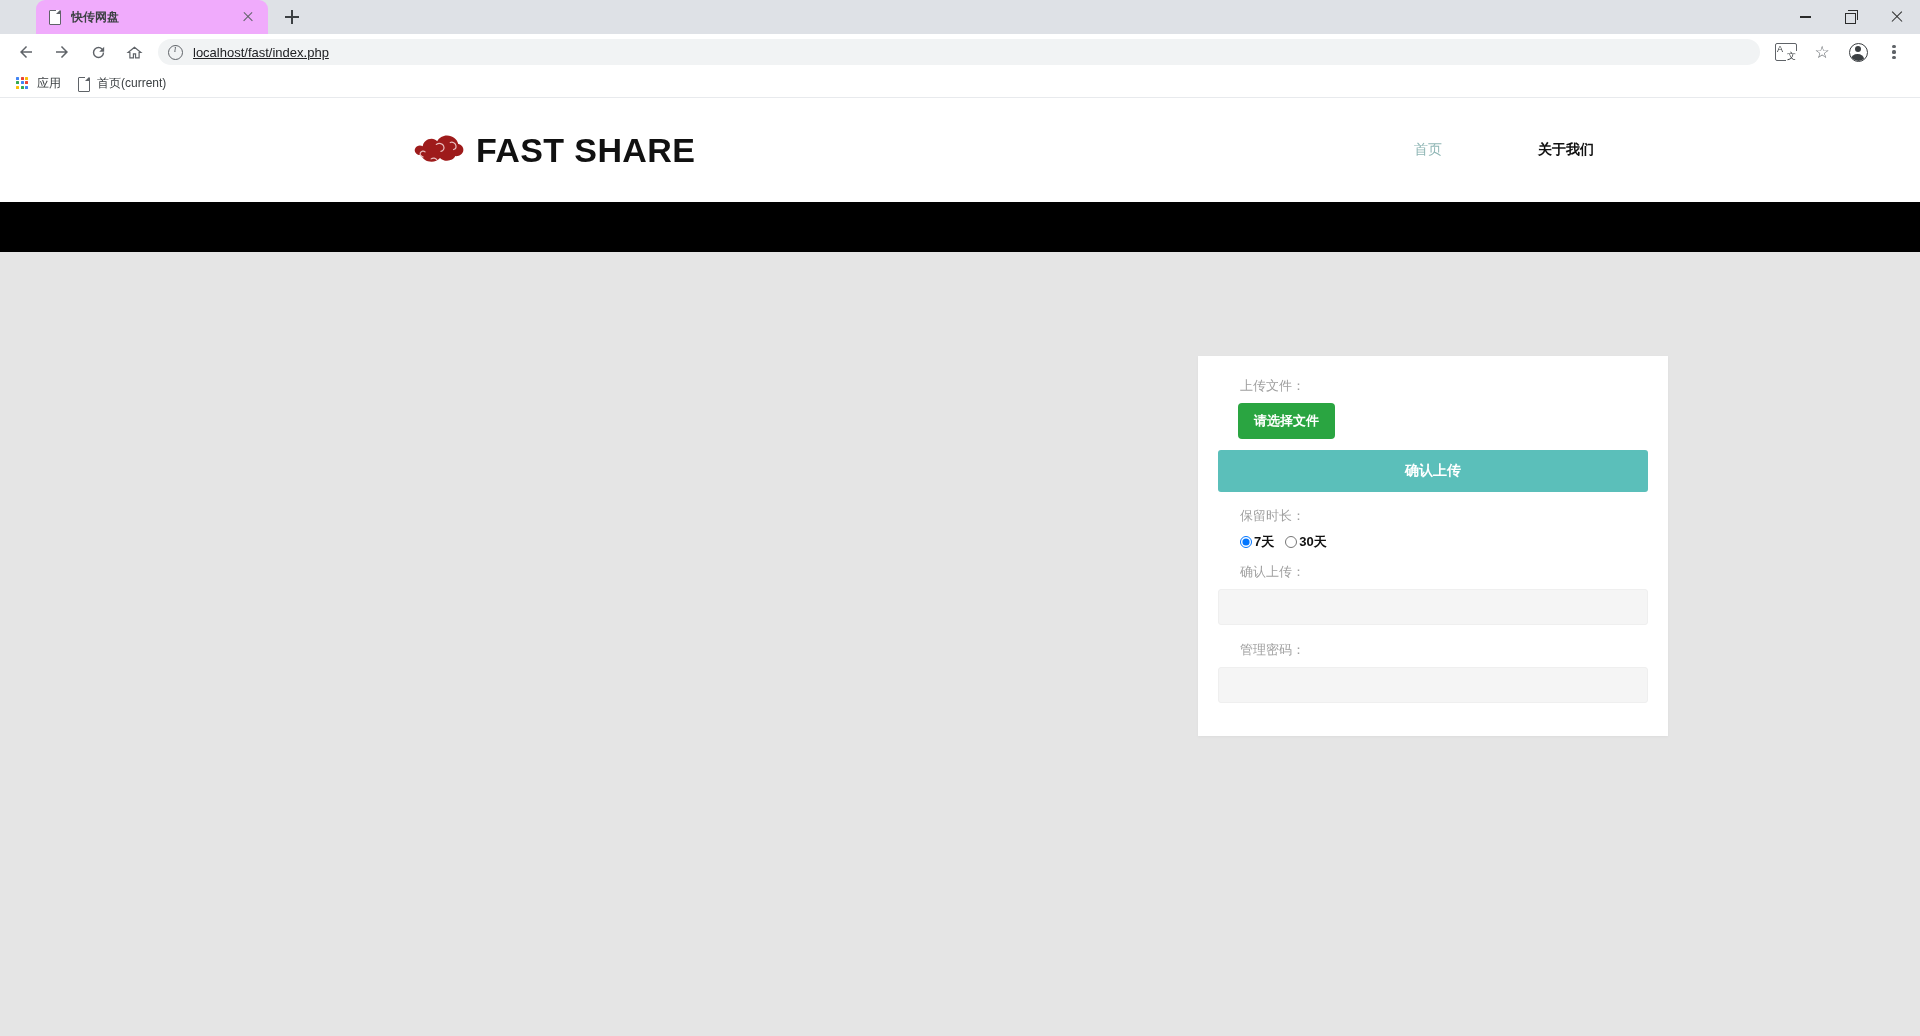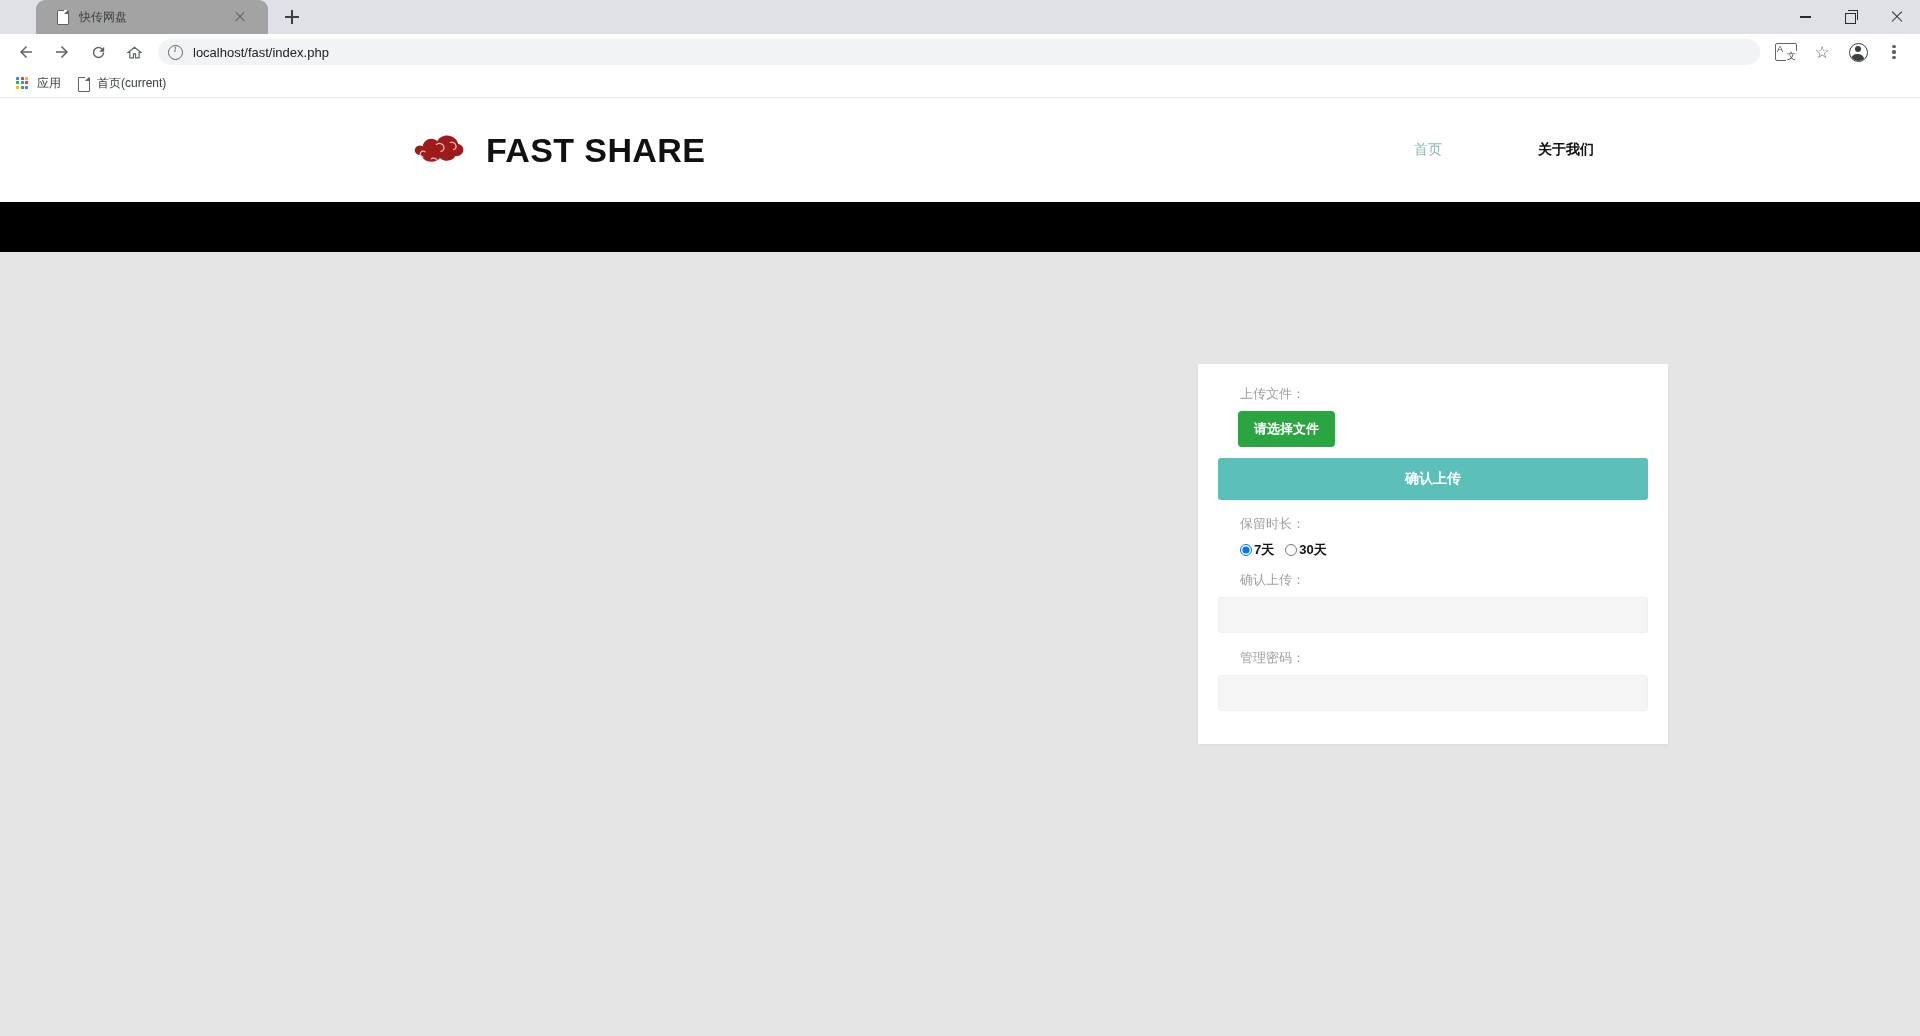--- a/index.html
+++ b/index.html
@@ -12,22 +12,22 @@
 
   
   .browser { width: 1920px; height: 1036px; display: flex; flex-direction: column; }
 
   .tabstrip {
     height: 34px; background: #dee1e6;
     display: flex; align-items: flex-end; position: relative; flex: none;
   }
   .tab {
     margin-left: 36px; width: 232px; height: 34px;
-    background: #a3a3a3; border-radius: 9px 9px 0 0;
-    display: flex; align-items: center; padding: 0 18px; position: relative;
+    background: #f0abfc; border-radius: 9px 9px 0 0;
+    display: flex; align-items: center; padding: 0 10px; position: relative; font-weight: bold;
   }
   .tab-favicon { width: 16px; height: 16px; position: relative; flex: none; margin-right: 9px; }
   .tab-favicon::before {
     content: ""; position: absolute; left: 3px; top: 1px;
     width: 10px; height: 13px;
     border: 1.4px solid #5f6368; border-radius: 1px;
     background: #fff;
   }
   .tab-favicon::after {
     content: ""; position: absolute; left: 9.5px; top: 0.6px;
@@ -99,21 +99,21 @@
   }
   .omni-info {
     width: 15px; height: 15px; border: 1.3px solid #5f6368; border-radius: 50%;
     flex: none; margin-right: 10px; position: relative;
   }
   .omni-info::before {
     content: "i"; position: absolute; left: 0; top: -2.2px; width: 12.4px;
     text-align: center; font-size: 10px; font-style: italic; color: #5f6368;
     font-family: "Liberation Serif", serif;
   }
-  .omni-url { font-size: 13px; color: #202124; flex: 1; }
+  .omni-url { font-size: 13px; color: #202124; flex: 1; text-decoration: underline; }
 
   .tb-right { display: flex; align-items: center; flex: none; }
   .tb-translate {
     width: 22px; height: 18px; position: relative; border: 1.3px solid #5f6368;
     border-radius: 2px;
   }
   .tb-translate::before {
     content: "文"; position: absolute; right: -1px; bottom: -2px;
     font-size: 9px; background: #fff; color: #3c4043; line-height: 9px;
     padding: 1px;
@@ -164,39 +164,39 @@
   .viewport { flex: 1; background: #e5e5e5; overflow: hidden; position: relative; }
 
   .site-header {
     background: #ffffff; height: 104px;
     display: flex; align-items: center; position: relative;
   }
   .brand { display: flex; align-items: center; margin-left: 412px; }
   .brand-logo { width: 56px; height: 40px; flex: none; }
   .brand-name {
     font-size: 34px; font-weight: bold; color: #111111;
-    letter-spacing: 0.4px; margin-left: 18px;
+    letter-spacing: 0.4px; margin-left: 8px;
   }
   .site-nav {
     position: absolute; right: 0; top: 0; height: 104px;
     display: flex; align-items: center;
   }
   .nav-link {
     font-size: 14px; color: #111111; font-weight: bold;
     padding: 10px 16px; white-space: nowrap;
   }
   .nav-link.active { color: #8fb6b5; font-weight: normal; }
   .nav-spacer { width: 310px; }
 
   .blackbar { background: #000000; height: 50px; }
 
   .main-area { position: relative; height: 696px; }
 
   .upload-card {
-    position: absolute; left: 1198px; top: 112px;
+    position: absolute; left: 1198px; top: 104px;
     width: 470px; height: 380px;
     background: #ffffff; box-shadow: 0 1px 3px rgba(0,0,0,0.04);
     padding: 22px 20px 0 20px;
   }
   .field-label {
     font-size: 13px; color: #a0a0a0; margin-left: 22px; margin-bottom: 9px;
     line-height: 16px;
   }
   .btn-choose {
     background: #2aa541; color: #ffffff; border: none;

